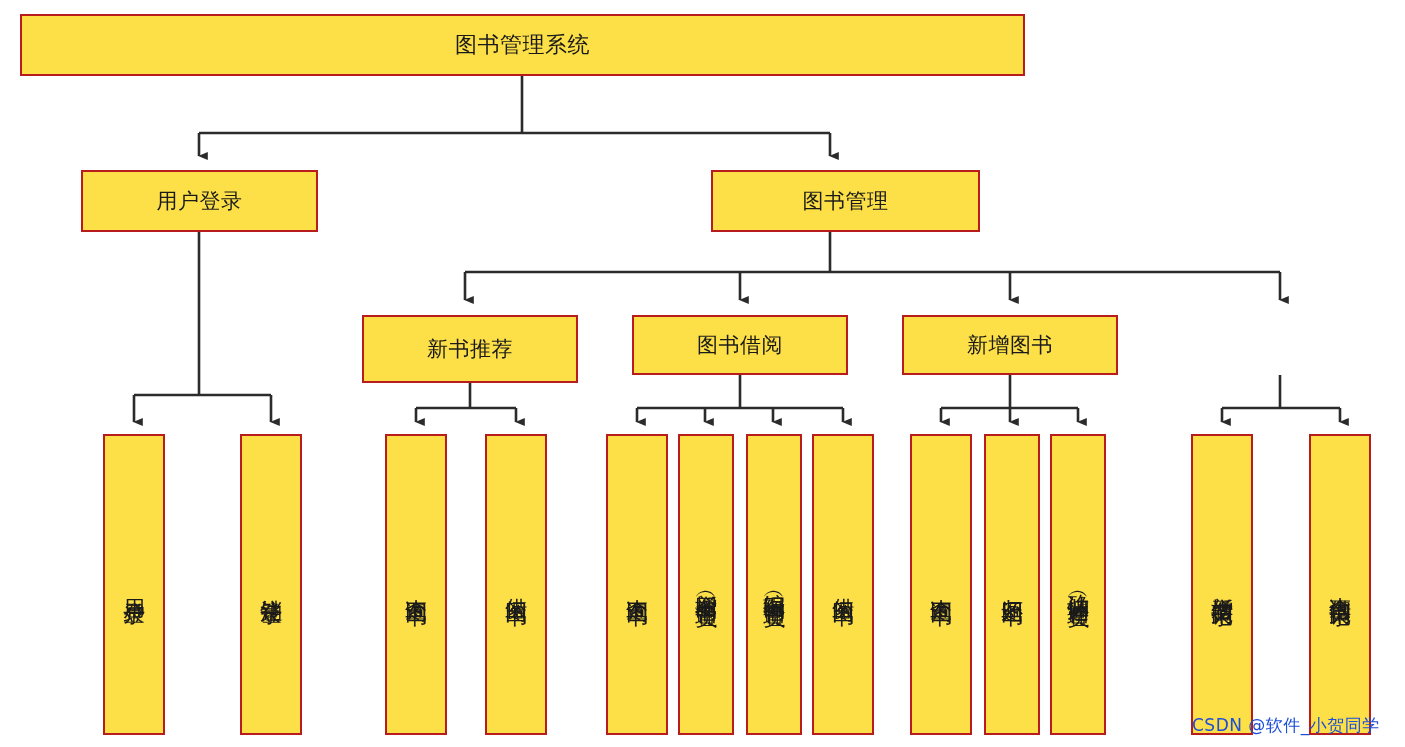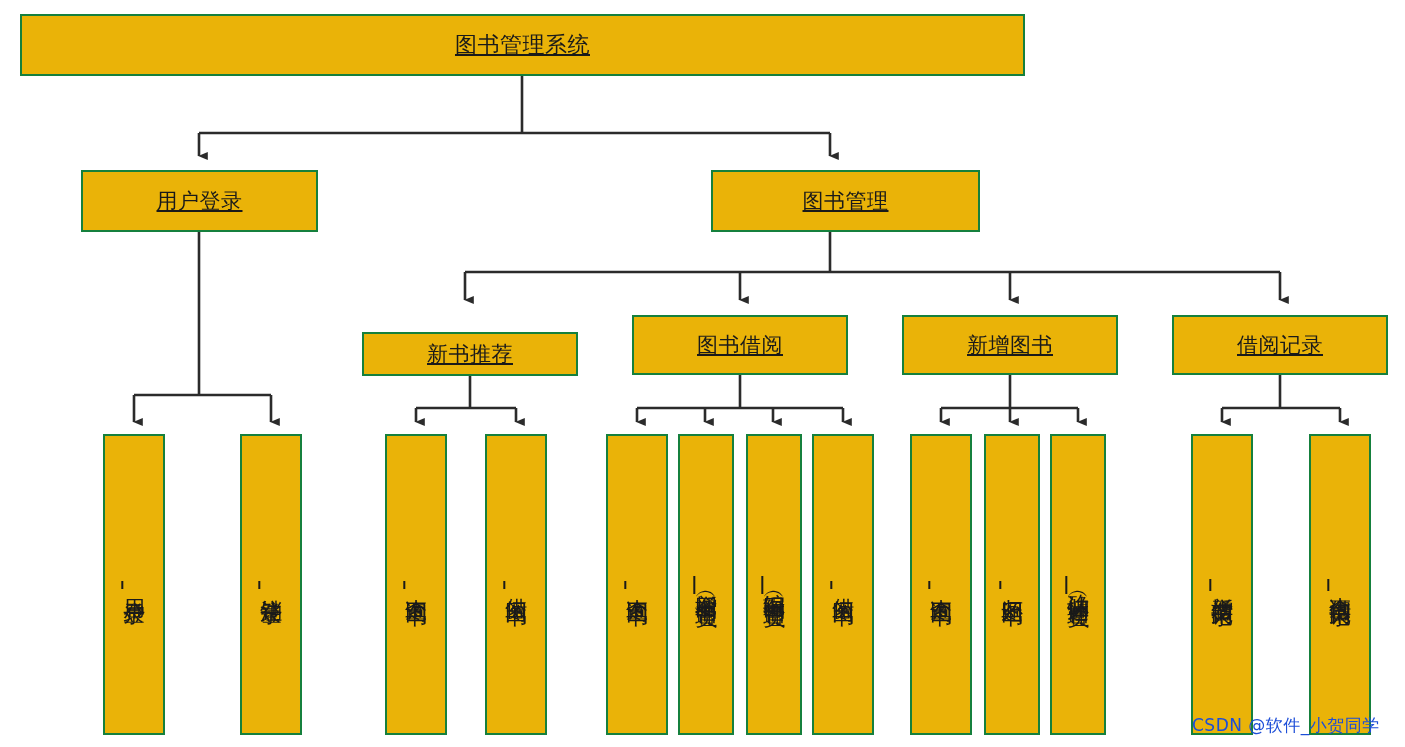--- a/index.html
+++ b/index.html
@@ -21,27 +21,26 @@
     position: absolute;
     left: 0;
     top: 0;
     width: 1405px;
     height: 747px;
     pointer-events: none;
   }
   .node {
     position: absolute;
     box-sizing: border-box;
-    border: 2px solid #15803d;
-    background: #eab308;
+    border: 2px solid #b91c1c;
+    background: #fde047;
     display: flex;
     align-items: center;
     justify-content: center;
     color: #1a1a1a;
-    text-decoration: underline;
   }
   .node .lbl {
     display: block;
     text-align: center;
     line-height: 1.18;
     letter-spacing: 0.5px;
   }
   
   .node.horiz .lbl {
     font-size: 21px;
@@ -131,35 +130,32 @@
   </div>
 
   <div class="node horiz" style="left:81px; top:170px; width:237px; height:62px;">
     <span class="lbl">用户登录</span>
   </div>
 
   <div class="node horiz" style="left:711px; top:170px; width:269px; height:62px;">
     <span class="lbl">图书管理</span>
   </div>
 
-  <div class="node horiz" style="left:362px; top:315px; width:216px; height:44px;margin-top:17px;">
+  <div class="node horiz" style="left:362px; top:315px; width:216px; height:68px;">
     <span class="lbl">新书推荐</span>
   </div>
 
   <div class="node horiz" style="left:632px; top:315px; width:216px; height:60px;">
     <span class="lbl">图书借阅</span>
   </div>
 
   <div class="node horiz" style="left:902px; top:315px; width:216px; height:60px;">
     <span class="lbl">新增图书</span>
   </div>
 
-  <div class="node horiz" style="left:1172px; top:315px; width:216px; height:60px;">
-    <span class="lbl">借阅记录</span>
-  </div>
 
   <div class="node vert" style="left:103px; top:434px; width:62px; height:301px;">
     <span class="lbl">用户登录</span>
   </div>
 
   <div class="node vert" style="left:240px; top:434px; width:62px; height:301px;">
     <span class="lbl">注销登录</span>
   </div>
 
   <div class="node vert" style="left:385px; top:434px; width:62px; height:301px;">

